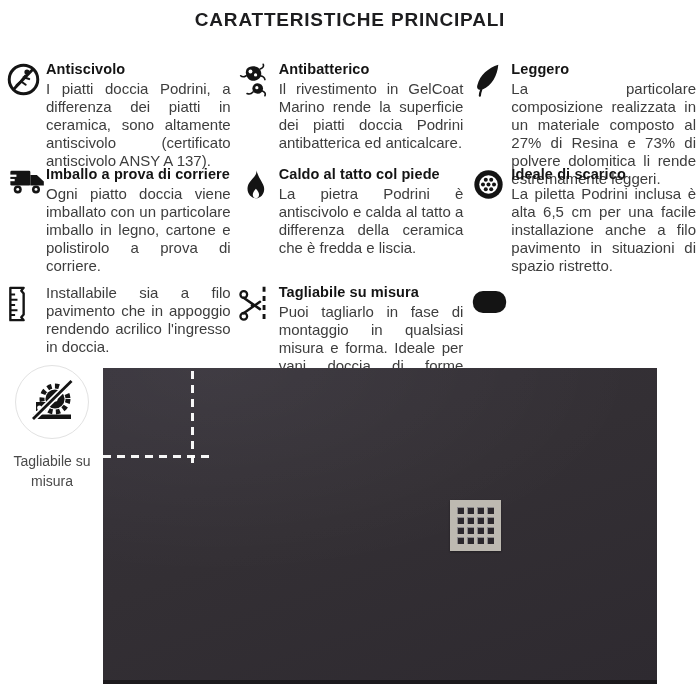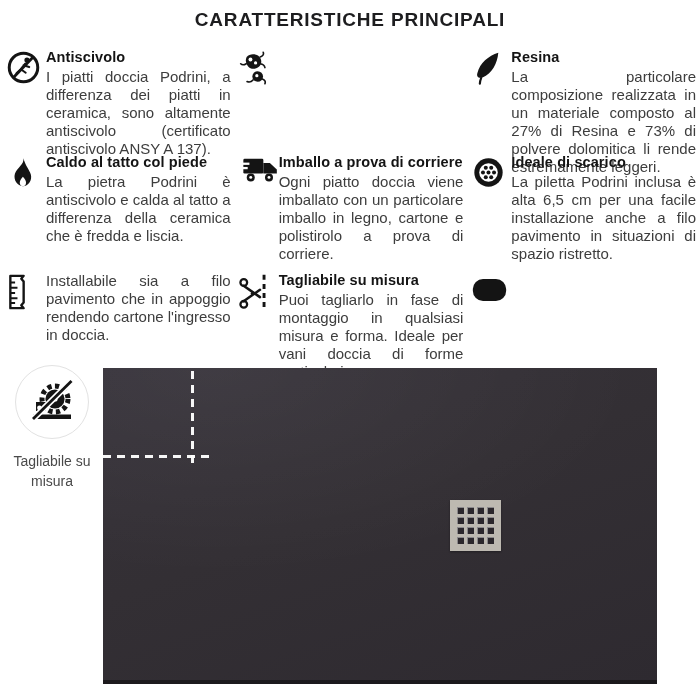--- a/index.html
+++ b/index.html
@@ -16,21 +16,21 @@
     text-align:center; font-weight:bold; font-size:19px;
     letter-spacing:.8px; color:#1d1d1f; padding-top:9px;
   }
 
   .grid {
     display:grid;
     grid-template-columns:repeat(3,1fr);
     grid-template-rows:105px 118px auto;
     column-gap:8px;
     padding:0 4px 0 6px;
-    margin-top:18px;
+    margin-top:30px;
   }
   .feature { display:flex; }
   .f-icon { flex:0 0 40px; padding-top:1px; color:#141414; }
   .f-icon svg { display:block; }
   .f-text { flex:1; min-width:0; }
   .f-head {
     font-size:14.5px; font-weight:bold; color:#141414;
     line-height:1.15; margin-bottom:2px; letter-spacing:.1px;
   }
   .f-body {
@@ -115,64 +115,68 @@
         <svg width="34" height="36" viewBox="0 0 40 42">
           <path d="M9 8 C13 3 23 4 25.5 10 C28 16 23.5 22 17 22 C10.5 22 6 14 9 8 Z" fill="currentColor"></path>
           <circle cx="13.5" cy="11" r="2.3" fill="#fff"></circle>
           <circle cx="19.5" cy="15" r="1.9" fill="#fff"></circle>
           <path d="M25 8 c3 -1 4.5 -3 3.5 -5.5 M25 16 c3 .5 5 2 5.5 4.5 M8.5 16 c-2.5 1.5 -5 1.5 -6.5 0" stroke="currentColor" stroke-width="1.9" fill="none" stroke-linecap="round"></path>
           <circle cx="22" cy="31" r="6.3" fill="currentColor"></circle>
           <circle cx="21" cy="30" r="1.9" fill="#fff"></circle>
           <path d="M27.5 34 c3 1 4 3 3 5.5 M16.5 35 c-2 2.5 -4.5 3 -7 2" stroke="currentColor" stroke-width="1.9" fill="none" stroke-linecap="round"></path>
         </svg>
       </div>
+      <div class="f-text">
+        <div class="f-head">Antibatterico</div>
+        <div class="f-body">Il rivestimento in GelCoat Marino rende la superficie dei piatti doccia Podrini antibatterica ed anticalcare.</div>
+      </div>
     </div>
 
     <div class="feature">
       <div class="f-icon">
         <svg width="33" height="36" viewBox="0 0 36 40">
           <path d="M30 3 C29 15 23 26 12.5 30.5 C8 32 5.5 29.5 6.8 25.5 C9.5 14.5 19 6.5 30 3 Z" fill="currentColor"></path>
           <path d="M11 31 C10 33.5 9.5 35.5 9.5 37.5" stroke="currentColor" stroke-width="2.4" fill="none" stroke-linecap="round"></path>
         </svg>
       </div>
       <div class="f-text">
-        <div class="f-head">Resina</div>
+        <div class="f-head">Leggero</div>
         <div class="f-body">La particolare composizione realizzata in un materiale composto al 27% di Resina e 73% di polvere dolomitica li rende estremamente leggeri.</div>
-      </div>
-    </div>
-
-    <div class="feature">
-      <div class="f-icon">
-        <svg width="33" height="36" viewBox="0 0 40 40">
-          <path d="M21 2 C22.5 9.5 13 13.5 10.8 21 C8.6 28.5 14 36 20.5 36 C27 36 32.2 29 30 21.5 C28.2 15.5 24 12 21 2 Z" fill="currentColor"></path>
-          <path d="M20.5 24.5 C17.8 27.6 16.7 29.7 16.7 31.7 C16.7 34.2 18.3 36 20.5 36 C22.7 36 24.3 34.2 24.3 31.7 C24.3 29.7 23.2 27.6 20.5 24.5 Z" fill="#fff"></path>
-        </svg>
-      </div>
-      <div class="f-text">
-        <div class="f-head">Caldo al tatto col piede</div>
-        <div class="f-body">La pietra Podrini è antiscivolo e calda al tatto a differenza della ceramica che è fredda e liscia.</div>
       </div>
     </div>
 
     <div class="feature">
       <div class="f-icon">
         <svg width="40" height="30" viewBox="0 0 46 34">
           <rect x="5" y="4" width="23" height="17" rx="1.5" fill="currentColor"></rect>
           <path d="M28 9 h7.5 l8 7.5 v4.5 h-15.5 Z" fill="currentColor"></path>
           <rect x="0" y="8.5" width="12" height="2.6" fill="#fff"></rect>
           <rect x="0" y="13.5" width="10" height="2.6" fill="#fff"></rect>
           <circle cx="13.5" cy="25.5" r="4.6" fill="currentColor"></circle>
           <circle cx="13.5" cy="25.5" r="1.7" fill="#fff"></circle>
           <circle cx="34.5" cy="25.5" r="4.6" fill="currentColor"></circle>
           <circle cx="34.5" cy="25.5" r="1.7" fill="#fff"></circle>
         </svg>
       </div>
       <div class="f-text">
         <div class="f-head">Imballo a prova di corriere</div>
         <div class="f-body">Ogni piatto doccia viene imballato con un particolare imballo in legno, cartone e polistirolo a prova di corriere.</div>
+      </div>
+    </div>
+
+    <div class="feature">
+      <div class="f-icon">
+        <svg width="33" height="36" viewBox="0 0 40 40">
+          <path d="M21 2 C22.5 9.5 13 13.5 10.8 21 C8.6 28.5 14 36 20.5 36 C27 36 32.2 29 30 21.5 C28.2 15.5 24 12 21 2 Z" fill="currentColor"></path>
+          <path d="M20.5 24.5 C17.8 27.6 16.7 29.7 16.7 31.7 C16.7 34.2 18.3 36 20.5 36 C22.7 36 24.3 34.2 24.3 31.7 C24.3 29.7 23.2 27.6 20.5 24.5 Z" fill="#fff"></path>
+        </svg>
+      </div>
+      <div class="f-text">
+        <div class="f-head">Caldo al tatto col piede</div>
+        <div class="f-body">La pietra Podrini è antiscivolo e calda al tatto a differenza della ceramica che è fredda e liscia.</div>
       </div>
     </div>
 
     <div class="feature">
       <div class="f-icon">
         <svg width="35" height="35" viewBox="0 0 40 40">
           <circle cx="20" cy="20" r="16.2" fill="currentColor"></circle>
           <circle cx="20" cy="20" r="10.6" fill="#fff"></circle>
           <circle cx="20" cy="20" r="2.3" fill="currentColor"></circle>
           <circle cx="26.3" cy="20" r="2.3" fill="currentColor"></circle>
@@ -190,21 +194,21 @@
     </div>
 
     <div class="feature">
       <div class="f-icon">
         <svg width="22" height="38" viewBox="0 0 22 40">
           <path d="M4 3 L18 3 L15.5 6 L18 9 L18 31 L15.5 34 L18 37 L4 37 Z" fill="none" stroke="currentColor" stroke-width="2.5" stroke-linejoin="round"></path>
           <path d="M4 10 h5 M4 15.5 h7.5 M4 21 h5 M4 26.5 h7.5 M4 31.5 h5" stroke="currentColor" stroke-width="2"></path>
         </svg>
       </div>
       <div class="f-text">
-        <div class="f-body">Installabile sia a filo pavimento che in appoggio rendendo cartone l'ingresso in doccia.</div>
+        <div class="f-body">Installabile sia a filo pavimento che in appoggio rendendo acrilico l'ingresso in doccia.</div>
       </div>
     </div>
 
     <div class="feature">
       <div class="f-icon">
         <svg width="31" height="40" viewBox="0 0 34 44">
           <line x1="27.5" y1="2" x2="27.5" y2="42" stroke="currentColor" stroke-width="3.2" stroke-dasharray="5.5 4.5"></line>
           <line x1="23" y1="18.5" x2="5" y2="31" stroke="currentColor" stroke-width="2.8" stroke-linecap="round"></line>
           <line x1="23" y1="26.5" x2="5" y2="14" stroke="currentColor" stroke-width="2.8" stroke-linecap="round"></line>
           <circle cx="5.2" cy="34.5" r="3.7" fill="none" stroke="currentColor" stroke-width="2.5"></circle>

